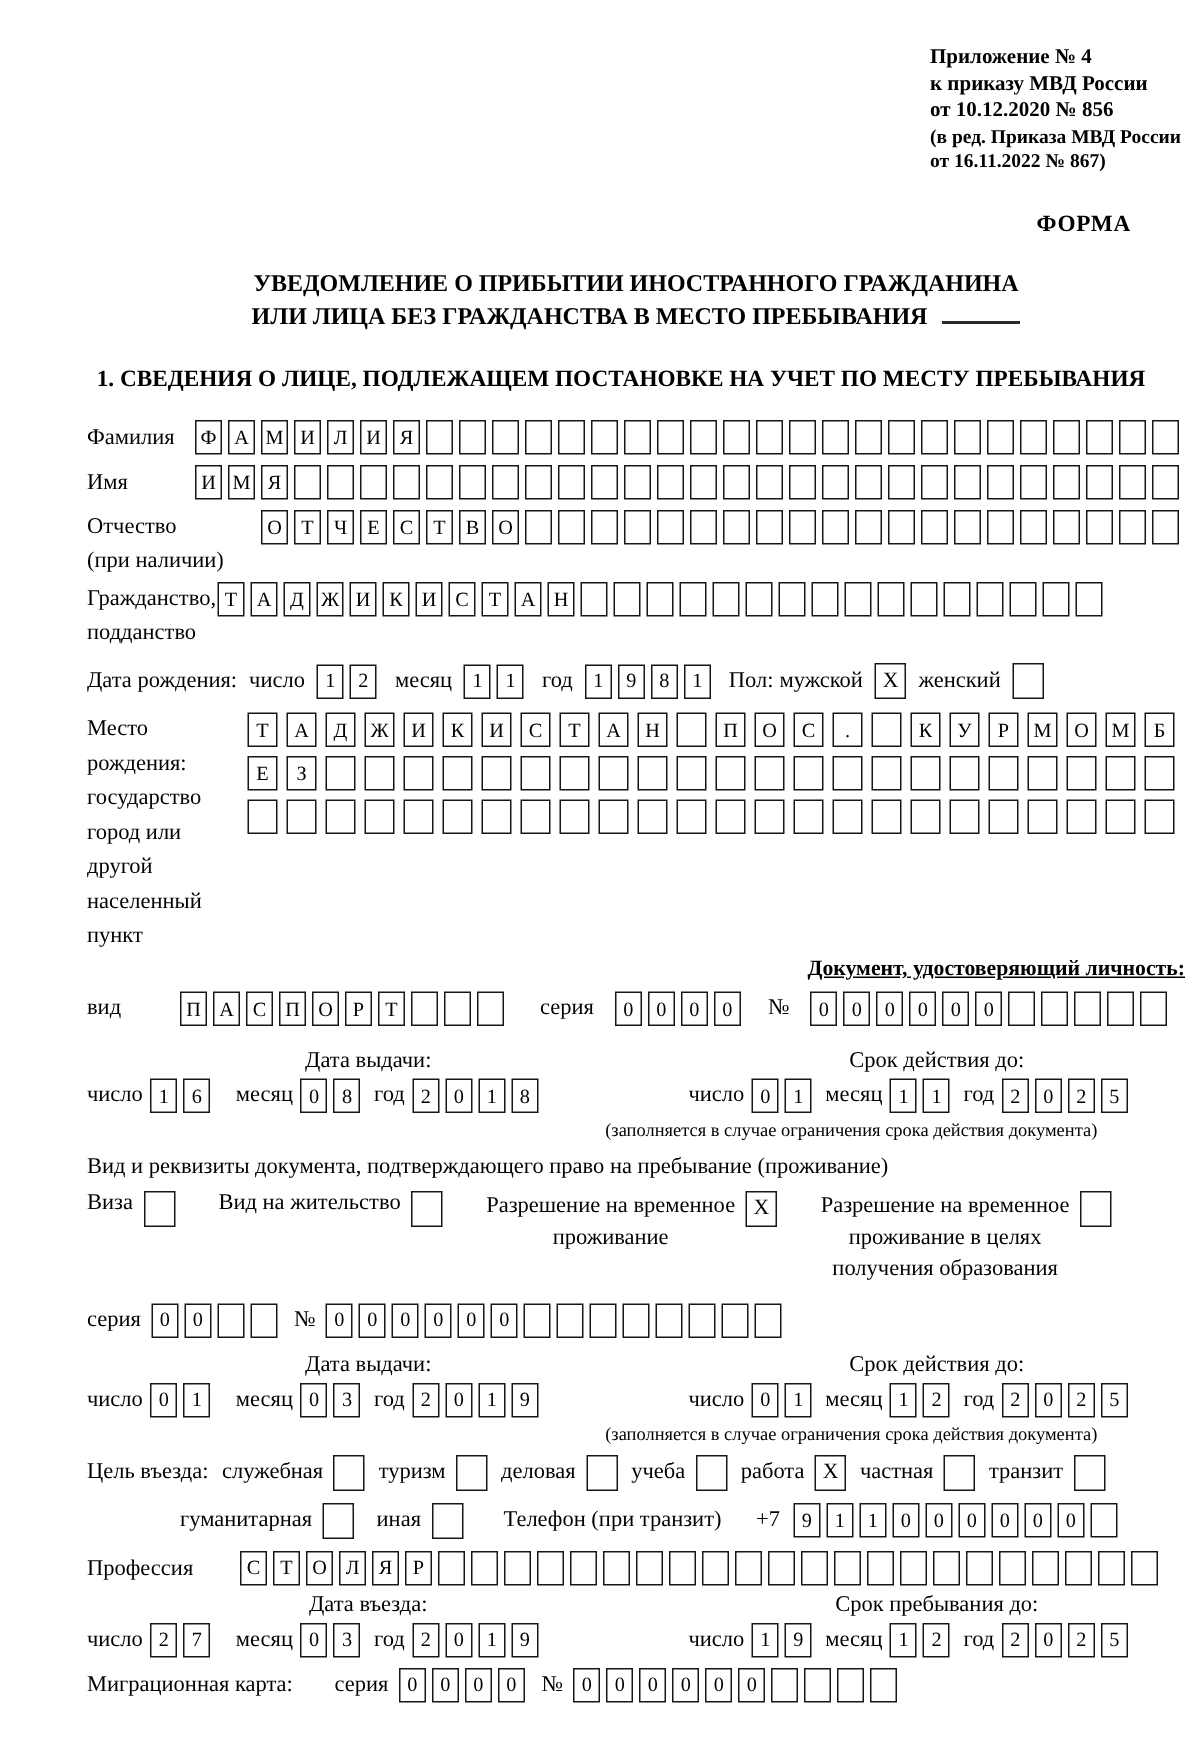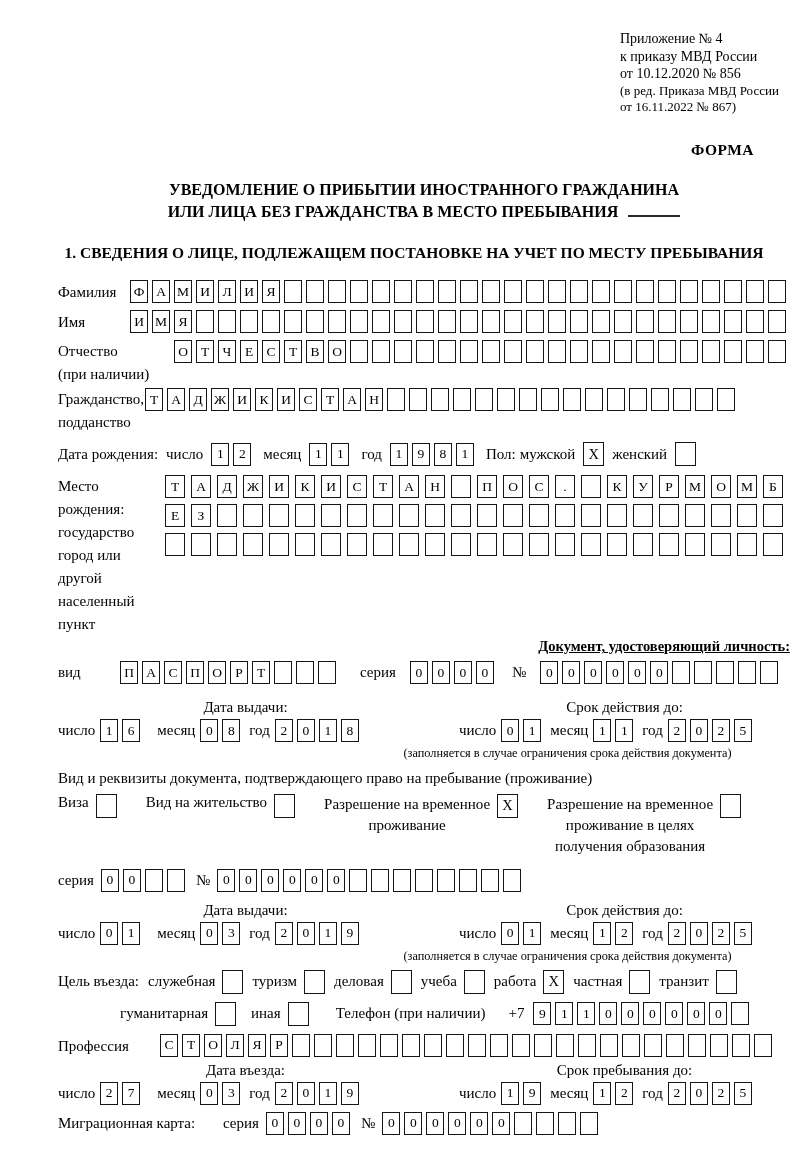--- a/index.html
+++ b/index.html
@@ -1,21 +1,21 @@
 <!DOCTYPE html>
 <html><head>
 <meta charset="utf-8">
 <style>
   html,body{margin:0;padding:0;background:#fff;}
   body{width:800px;min-height:1163px;font-family:"Liberation Serif","DejaVu Serif",serif;color:#000;font-size:15px;}
   .page{padding:30px 10px 20px 58px;box-sizing:border-box;width:800px;}
   
   .appendix{margin-left:562px;line-height:1.25;font-size:14px;}
   .appendix .small{font-size:13px;}
-  .appendix div{white-space:nowrap;}
+  .appendix div{white-space:nowrap;font-weight:bold;}
   .forma{ text-align:right;margin:26px 36px 20px 0;font-weight:bold;font-size:15.5px;letter-spacing:.5px;}
   .title{text-align:center;font-weight:bold;font-size:16px;line-height:1.35;margin-bottom:4px;}
   .blankline{display:inline-block;width:52px;height:13px;border-bottom:2px solid #2a2a2a;margin-left:10px;}
   .sec-head{text-align:center;font-weight:bold;font-size:15.5px;margin:22px 0 18px -20px;white-space:nowrap;}
   
   .row{display:flex;align-items:flex-start;margin-bottom:6px;}
   .lbl{flex:none;line-height:24px;}
   .cells{display:flex;flex:none;}
   .cell{box-sizing:border-box;flex:none;width:18px;height:23px;border:1.6px solid #161616;margin-right:4px;
         display:inline-flex;align-items:center;justify-content:center;font-size:13.5px;line-height:1;}
@@ -531,21 +531,21 @@
     <span>частная</span>
     <span class="cb"></span>
     <span>транзит</span>
     <span class="cb"></span>
   </div>
   <div class="purpose indent62">
     <span>гуманитарная</span>
     <span class="cb"></span>
     <span style="margin-left:6px;">иная</span>
     <span class="cb"></span>
-    <span style="margin-left:18px;">Телефон (при наличии)</span>
+    <span style="margin-left:18px;">Телефон (при транзит)</span>
     <span style="margin-left:14px;">+7</span>
     <span class="cells">
         <span class="cell">9</span>
         <span class="cell">1</span>
         <span class="cell">1</span>
         <span class="cell">0</span>
         <span class="cell">0</span>
         <span class="cell">0</span>
         <span class="cell">0</span>
         <span class="cell">0</span>

